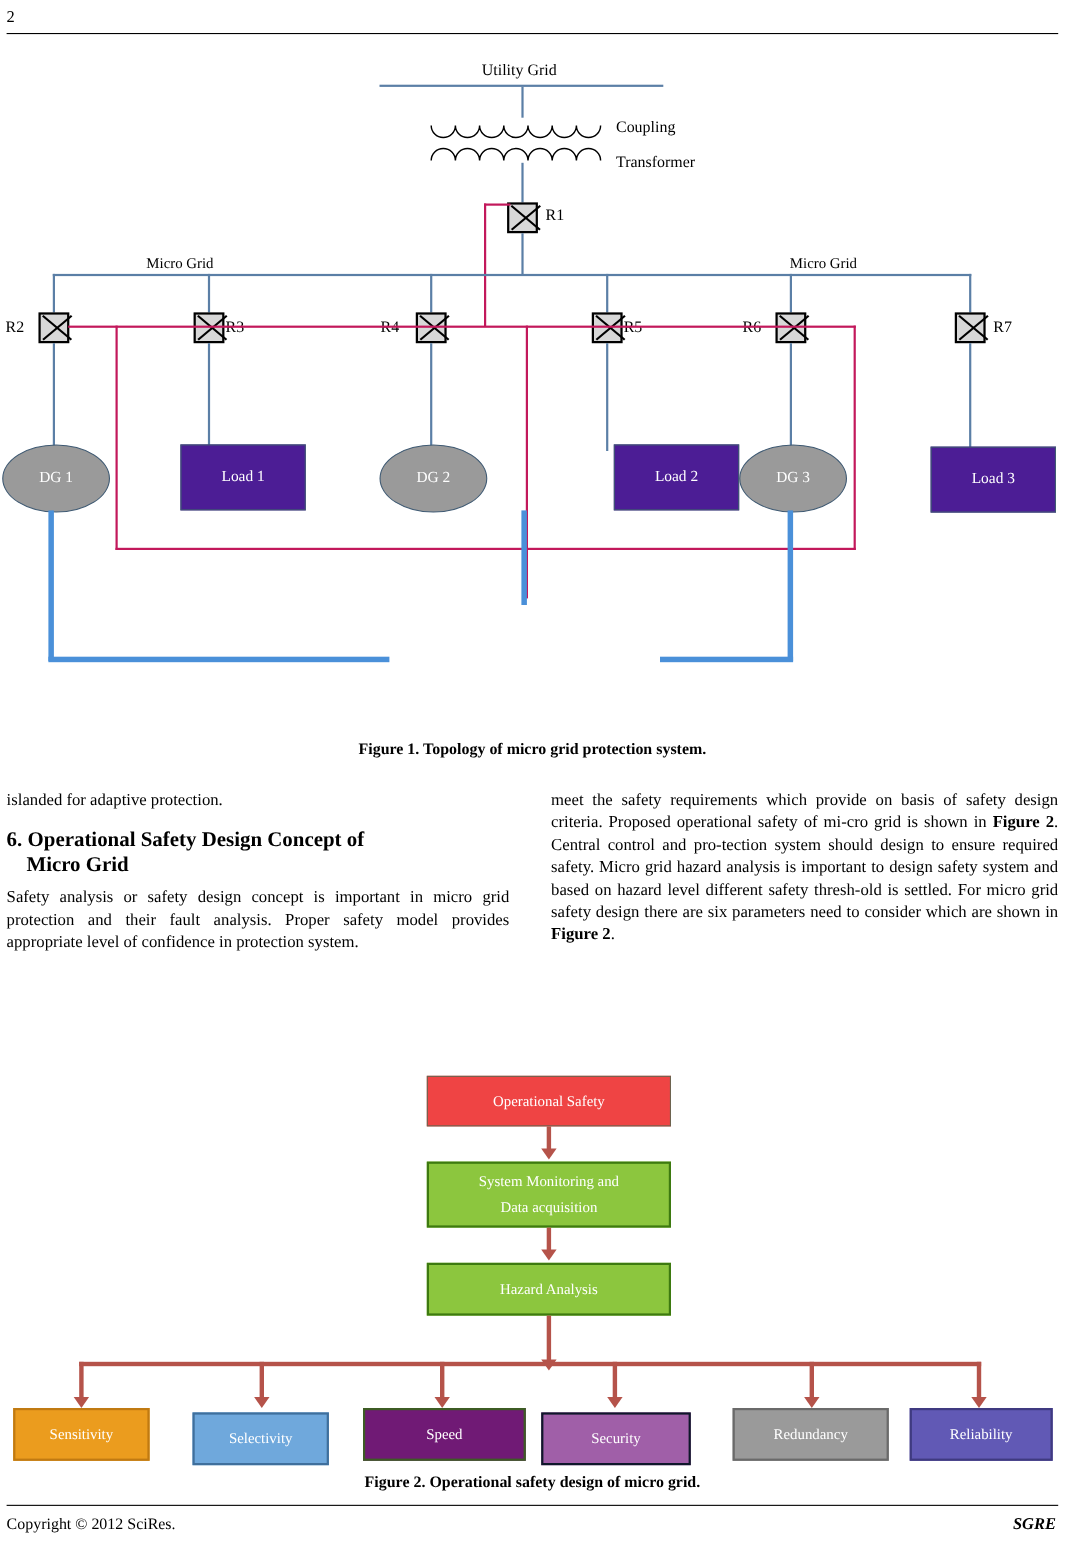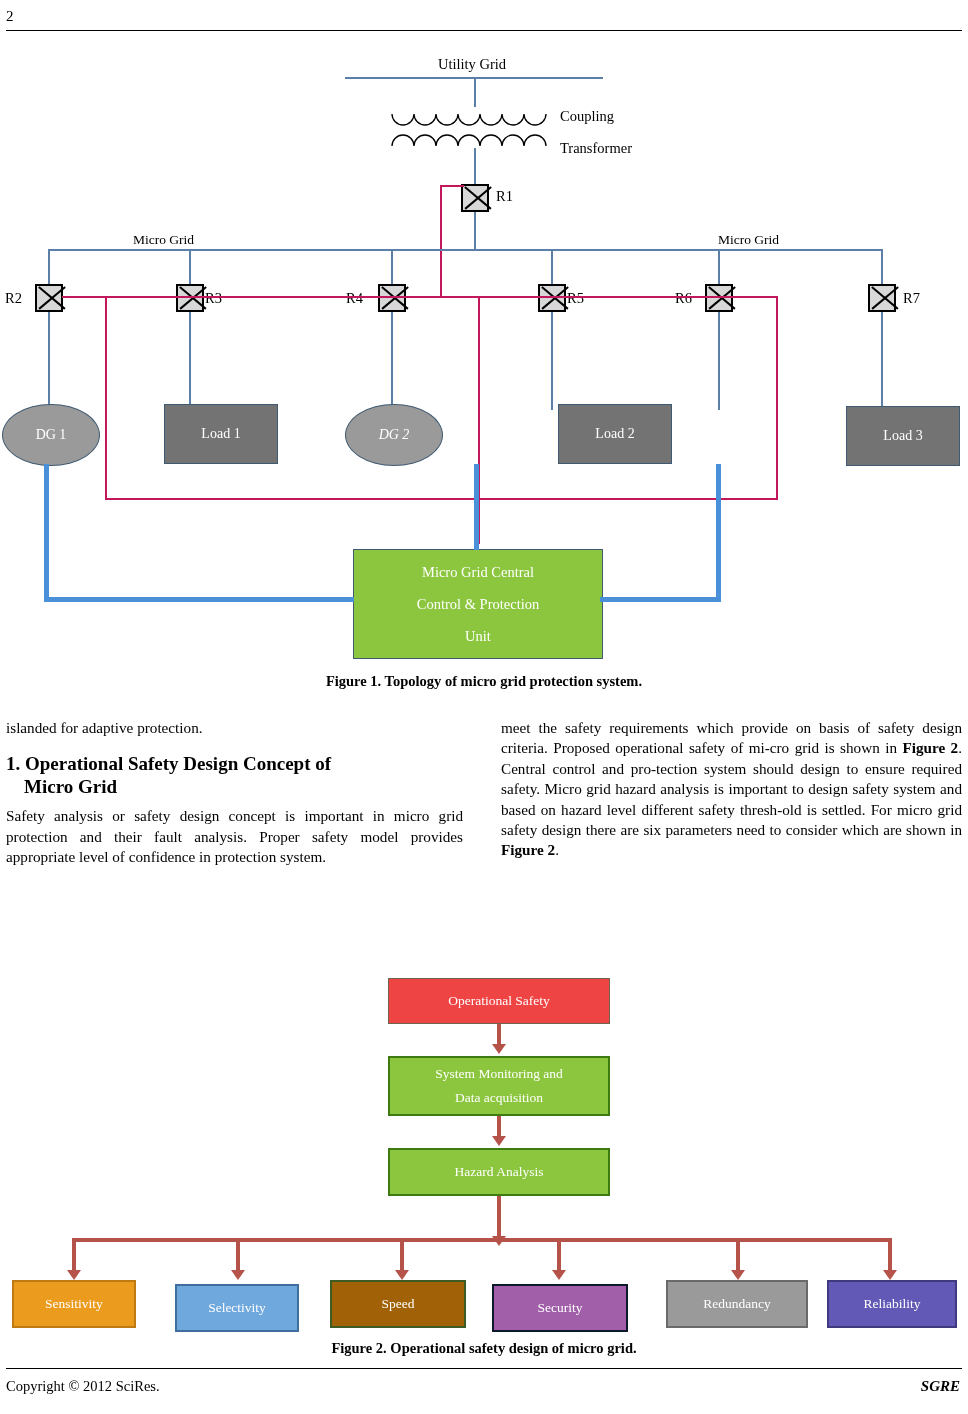--- a/index.html
+++ b/index.html
@@ -27,21 +27,21 @@
   .thickblue{position:absolute;background:#4a90d9;}
 
   
   .brk{position:absolute;width:28px;height:28px;border:2px solid #000;background:#d8d8d8;box-sizing:border-box;}
   .brk:before,.brk:after{content:"";position:absolute;left:-2px;top:11px;width:34px;height:1.6px;background:#000;}
   .brk:before{transform:rotate(40deg);}
   .brk:after{transform:rotate(-40deg);}
 
   .dg{position:absolute;width:96px;height:60px;border-radius:50%;background:#9a9a9a;border:1.6px solid #3f5a73;
       display:flex;align-items:center;justify-content:center;color:#ffffff;font-size:14px;font-family:"Liberation Serif",serif;}
-  .load{position:absolute;width:112px;height:58px;background:#737373;border:1.6px solid #3f5a73;
+  .load{position:absolute;width:112px;height:58px;background:#4c1d95;border:1.6px solid #3f5a73;
       display:flex;align-items:center;justify-content:center;color:#ffffff;font-size:14px;font-family:"Liberation Serif",serif;}
   .central{position:absolute;left:353px;top:509px;width:248px;height:108px;background:#8cc63e;border:1.6px solid #3f5a73;
       display:flex;flex-direction:column;align-items:center;justify-content:center;color:#ffffff;font-size:14.5px;line-height:32px;}
 
   .figcap{position:absolute;width:968px;text-align:center;font-size:14.5px;font-weight:bold;}
 
   
   .col{position:absolute;font-size:15.2px;line-height:20.4px;text-align:justify;}
   .colL{left:6px;top:718px;width:457px;}
   .colR{left:501px;top:718px;width:461px;}
@@ -132,43 +132,39 @@
 
     <div class="bluewire" style="left:48px;top:272px;width:2px;height:98px;"></div>
     <div class="bluewire" style="left:189px;top:272px;width:2px;height:98px;"></div>
     <div class="bluewire" style="left:391px;top:272px;width:2px;height:98px;"></div>
     <div class="bluewire" style="left:551px;top:272px;width:2px;height:98px;"></div>
     <div class="bluewire" style="left:718px;top:272px;width:2px;height:98px;"></div>
     <div class="bluewire" style="left:881px;top:272px;width:2px;height:98px;"></div>
 
     <div class="dg" style="left:2px;top:364px;">DG 1</div>
     <div class="load" style="left:164px;top:364px;">Load 1</div>
-    <div class="dg" style="left:345px;top:364px;font-style:italic;">DG 2</div>
+    <div class="dg" style="left:345px;top:364px;">DG 2</div>
     <div class="load" style="left:526px;top:364px;margin-left:32px;">Load  2</div>
+    <div class="dg" style="left:672px;top:364px;">DG 3</div>
     <div class="load" style="left:846px;top:366px;">Load 3</div>
 
-    <div class="central">
-      <span>Micro Grid Central</span>
-      <span>Control &amp; Protection</span>
-      <span>Unit</span>
-    </div>
 
     <div class="thickblue" style="left:44px;top:424px;width:5px;height:137px;"></div>
     <div class="thickblue" style="left:44px;top:557px;width:310px;height:5px;"></div>
     <div class="thickblue" style="left:716px;top:424px;width:5px;height:137px;"></div>
     <div class="thickblue" style="left:600px;top:557px;width:121px;height:5px;"></div>
     <div class="thickblue" style="left:474px;top:424px;width:5px;height:86px;"></div>
 
     <div class="figcap" style="top:633px;">Figure 1. Topology of micro grid protection system.</div>
   </div>
 
   <div class="col colL">
     <div class="p">islanded for adaptive protection.</div>
     <div class="h2">
-      <span>1. Operational Safety Design Concept of</span><br>
+      <span>6. Operational Safety Design Concept of</span><br>
       <span style="padding-left:18px;display:inline-block">Micro Grid</span>
     </div>
     <div class="p">Safety analysis or safety design concept is important in micro grid protection and their fault analysis. Proper safety model provides appropriate level of confidence in protection system.</div>
   </div>
 
   <div class="col colR">
     <div class="p"><span>meet the safety requirements which provide on basis of safety design criteria. Proposed operational safety of mi-cro grid is shown in </span><b>Figure 2</b><span>. Central control and pro-tection system should design to ensure required safety. Micro grid hazard analysis is important to design safety system and based on hazard level different safety thresh-old is settled. For micro grid safety design there are six parameters need to consider which are shown in </span><b>Figure 2</b><span>.</span></div>
   </div>
 
   <div class="fig2">
@@ -201,21 +197,21 @@
     <div class="f2tri" style="left:395px;top:318px;"></div>
     <div class="f2arrow" style="left:557px;top:286px;width:4px;height:36px;"></div>
     <div class="f2tri" style="left:552px;top:318px;"></div>
     <div class="f2arrow" style="left:736px;top:286px;width:4px;height:36px;"></div>
     <div class="f2tri" style="left:731px;top:318px;"></div>
     <div class="f2arrow" style="left:888px;top:286px;width:4px;height:36px;"></div>
     <div class="f2tri" style="left:883px;top:318px;"></div>
 
     <div class="f2box" style="left:12px;top:328px;width:124px;height:48px;background:#eb9c1e;border:2px solid #c07a12;">Sensitivity</div>
     <div class="f2box" style="left:175px;top:332px;width:124px;height:48px;background:#6fa8dc;border:2px solid #3f6f9c;">Selectivity</div>
-    <div class="f2box" style="left:330px;top:328px;width:136px;height:48px;background:#a16207;border:2px solid #3d5c24;">Speed</div>
+    <div class="f2box" style="left:330px;top:328px;width:148px;height:48px;background:#701a75;border:2px solid #3d5c24;">Speed</div>
     <div class="f2box" style="left:492px;top:332px;width:136px;height:48px;background:#a05fa8;border:2px solid #0f172a;">Security</div>
     <div class="f2box" style="left:666px;top:328px;width:142px;height:48px;background:#9a9a9a;border:2px solid #6a6a6a;">Redundancy</div>
     <div class="f2box" style="left:827px;top:328px;width:130px;height:48px;background:#6159b5;border:2px solid #3f3a80;">Reliability</div>
 
     <div class="figcap" style="top:388px;">Figure 2. Operational safety design of micro grid.</div>
   </div>
 
   <div class="footrule"></div>
   <div class="copy">Copyright © 2012 SciRes.</div>
   <div class="sgre">SGRE</div>

